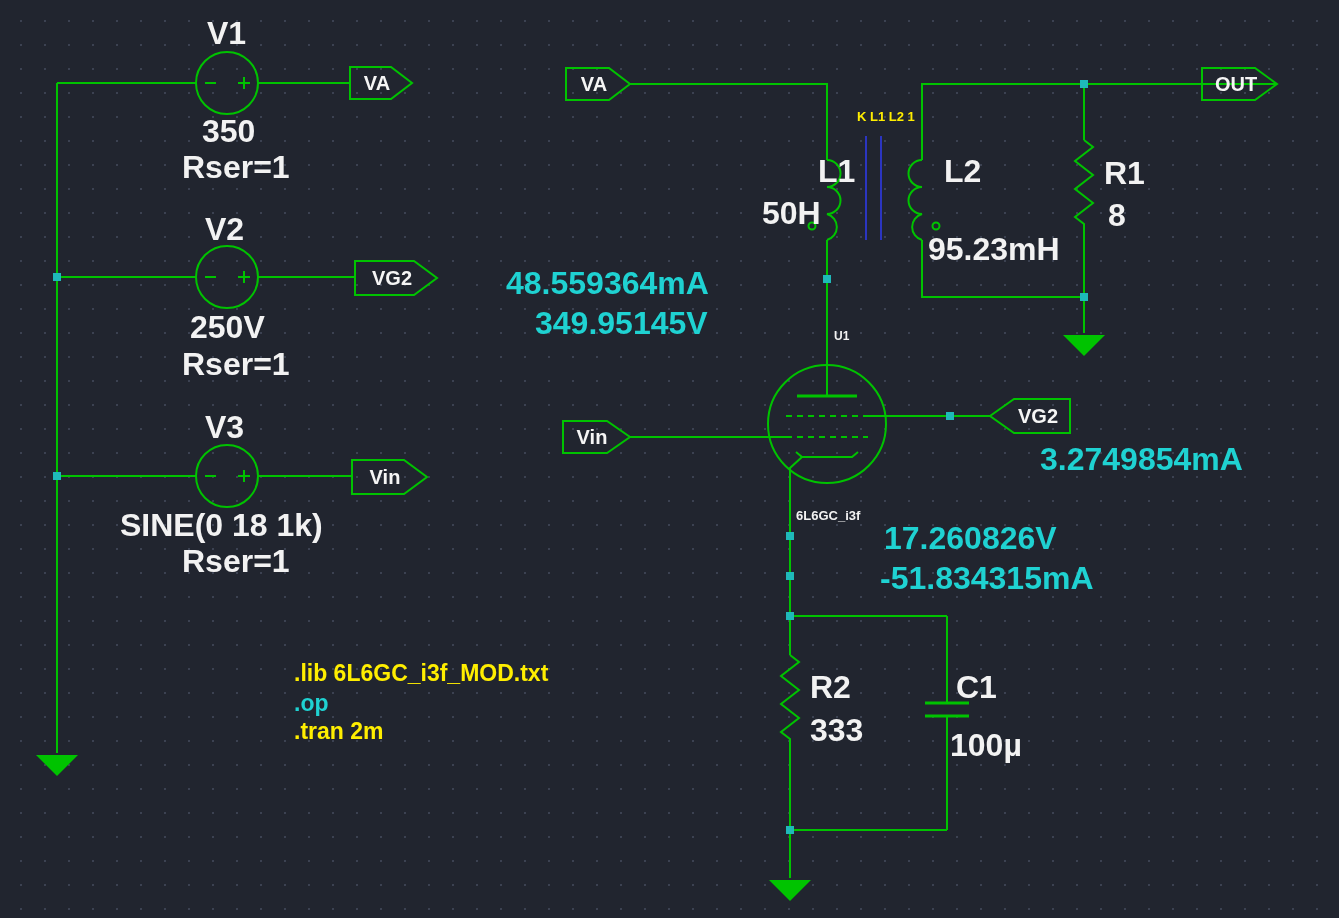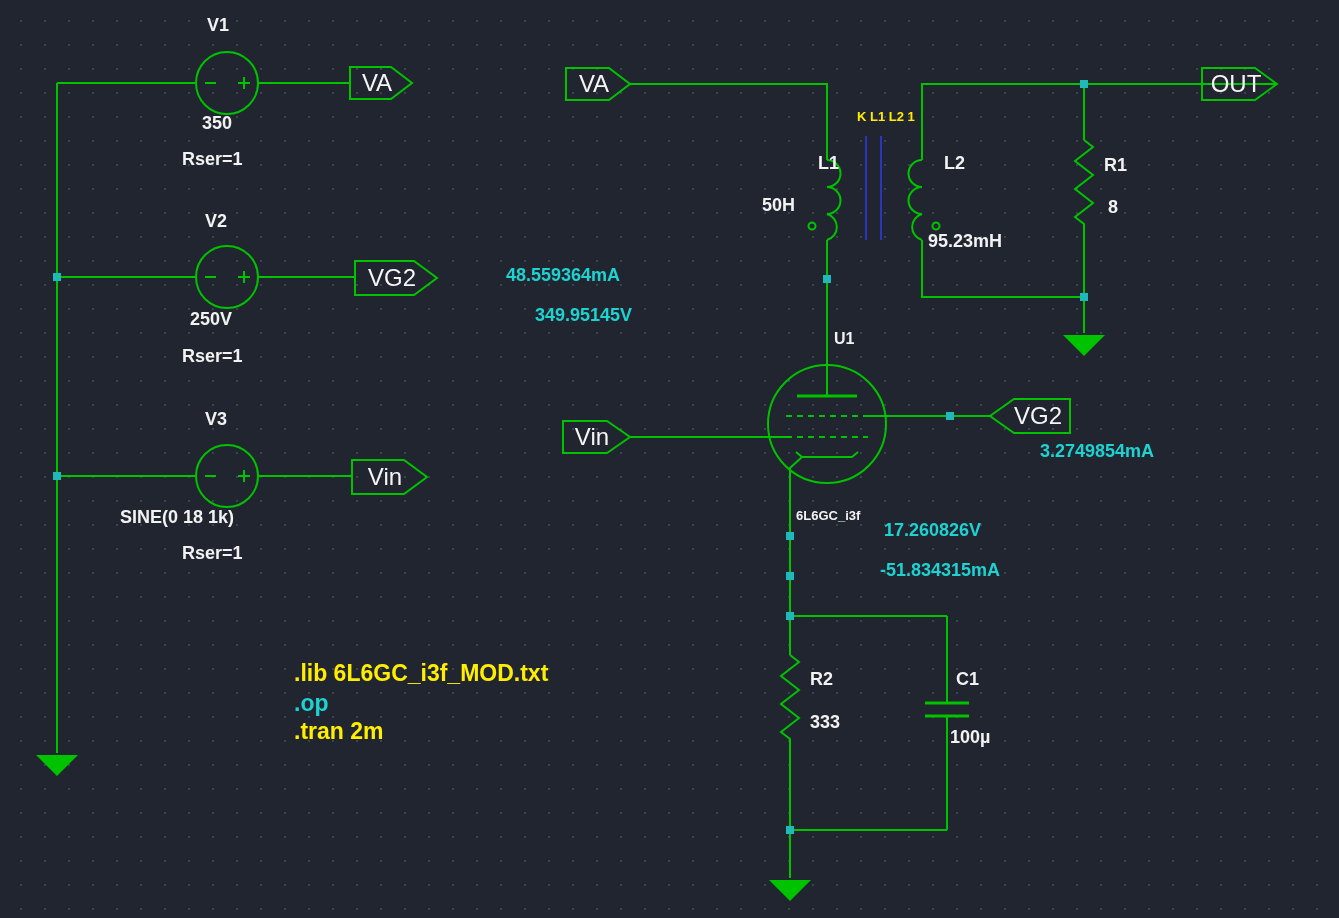--- a/index.html
+++ b/index.html
@@ -7,31 +7,31 @@
     position:relative;width:1339px;height:918px;overflow:hidden;
     background-color:#21252f;
     background-image:radial-gradient(rgba(110,120,145,0.35) 1px, transparent 1.2px);
     background-size:24px 24px;
     background-position:9px 9px;
     font-family:"Liberation Sans",sans-serif;
   }
   svg{position:absolute;left:0;top:0;}
   .lbl{
     position:absolute;white-space:nowrap;
-    font-weight:bold;font-size:18px;color:#f2f2f2;
+    font-weight:bold;font-size:32px;color:#f2f2f2;
     font-family:"Liberation Sans",sans-serif;line-height:1.1;
   }
   .cyan{color:#1fd2d2;}
   .yellow{color:#ffee00;}
-  .sm12{font-size:16px;}
+  .sm12{font-size:12px;}
   .sm13{font-size:13px;}
   .dir{font-size:23px;text-align:center;}
   .flagtext{
     position:absolute;transform:translate(-50%,-50%);
-    font-weight:normal;font-size:24px;color:#f5f5f5;white-space:nowrap;
+    font-weight:bold;font-size:20px;color:#f5f5f5;white-space:nowrap;
     font-family:"Liberation Sans",sans-serif;
   }
 </style>
 </head>
 <body>
 
 <div id="canvas">
 
   <svg width="1339" height="918">
     <g stroke="#00c300" stroke-width="2" fill="none">

